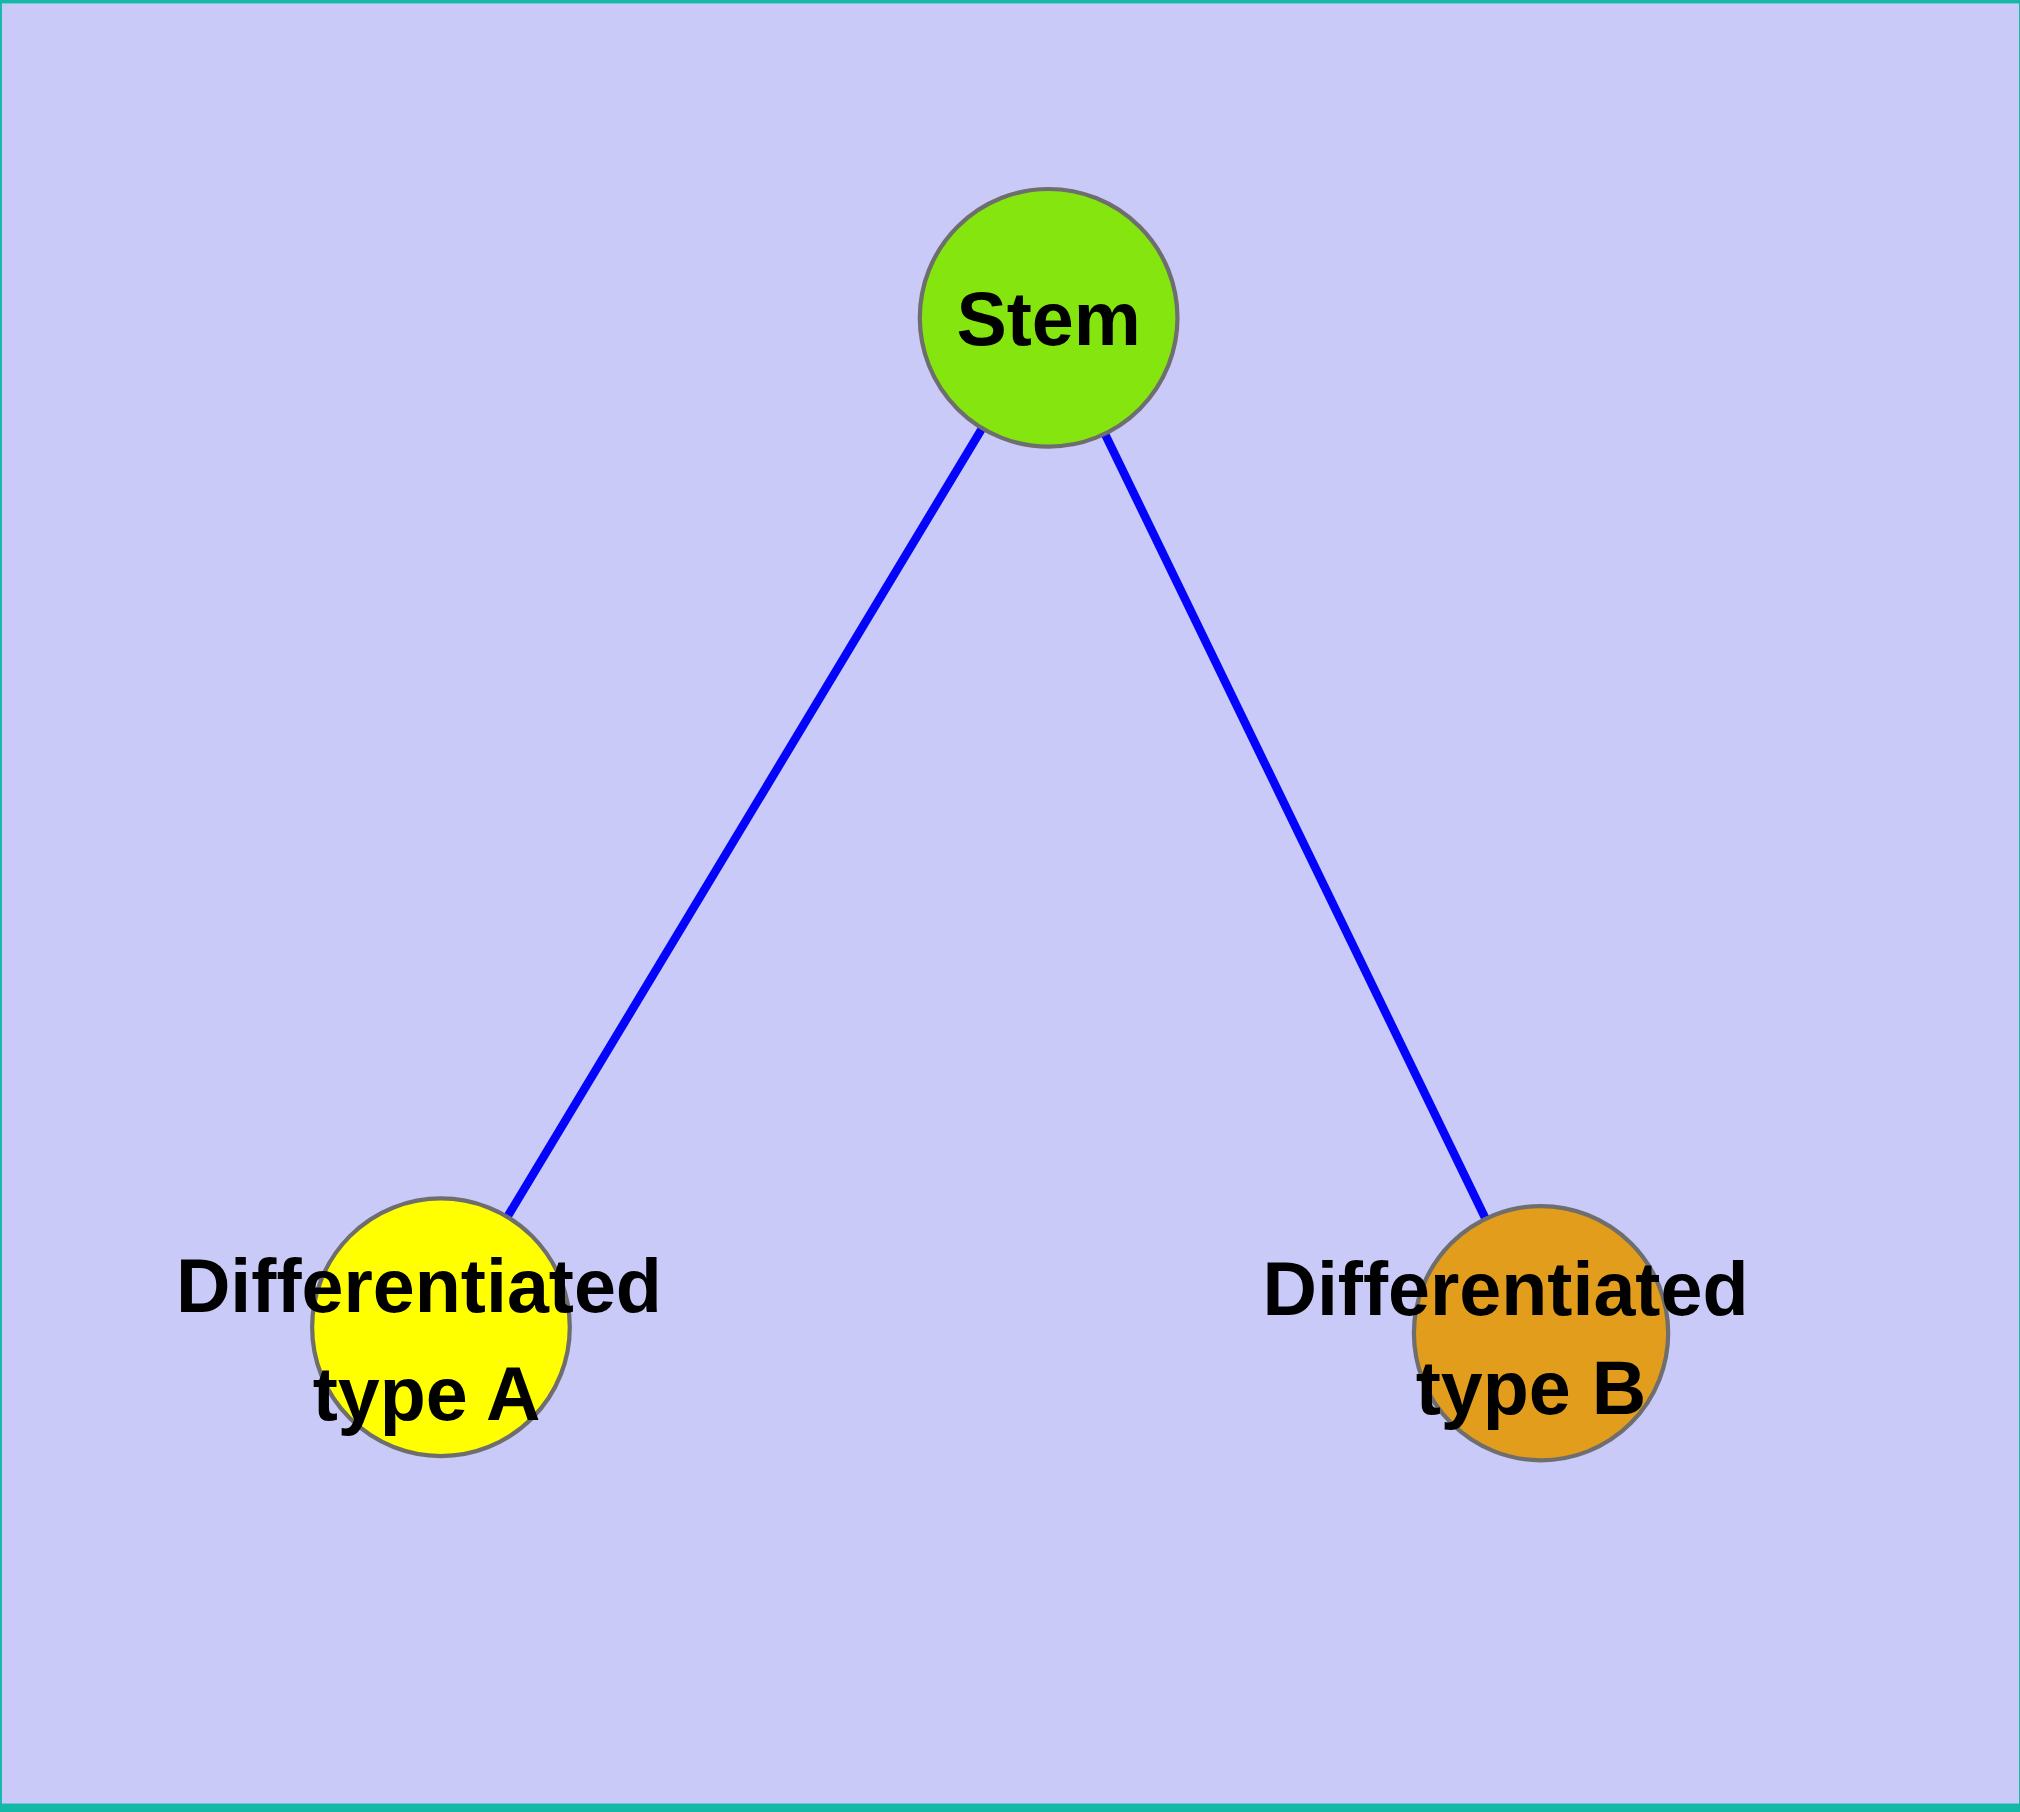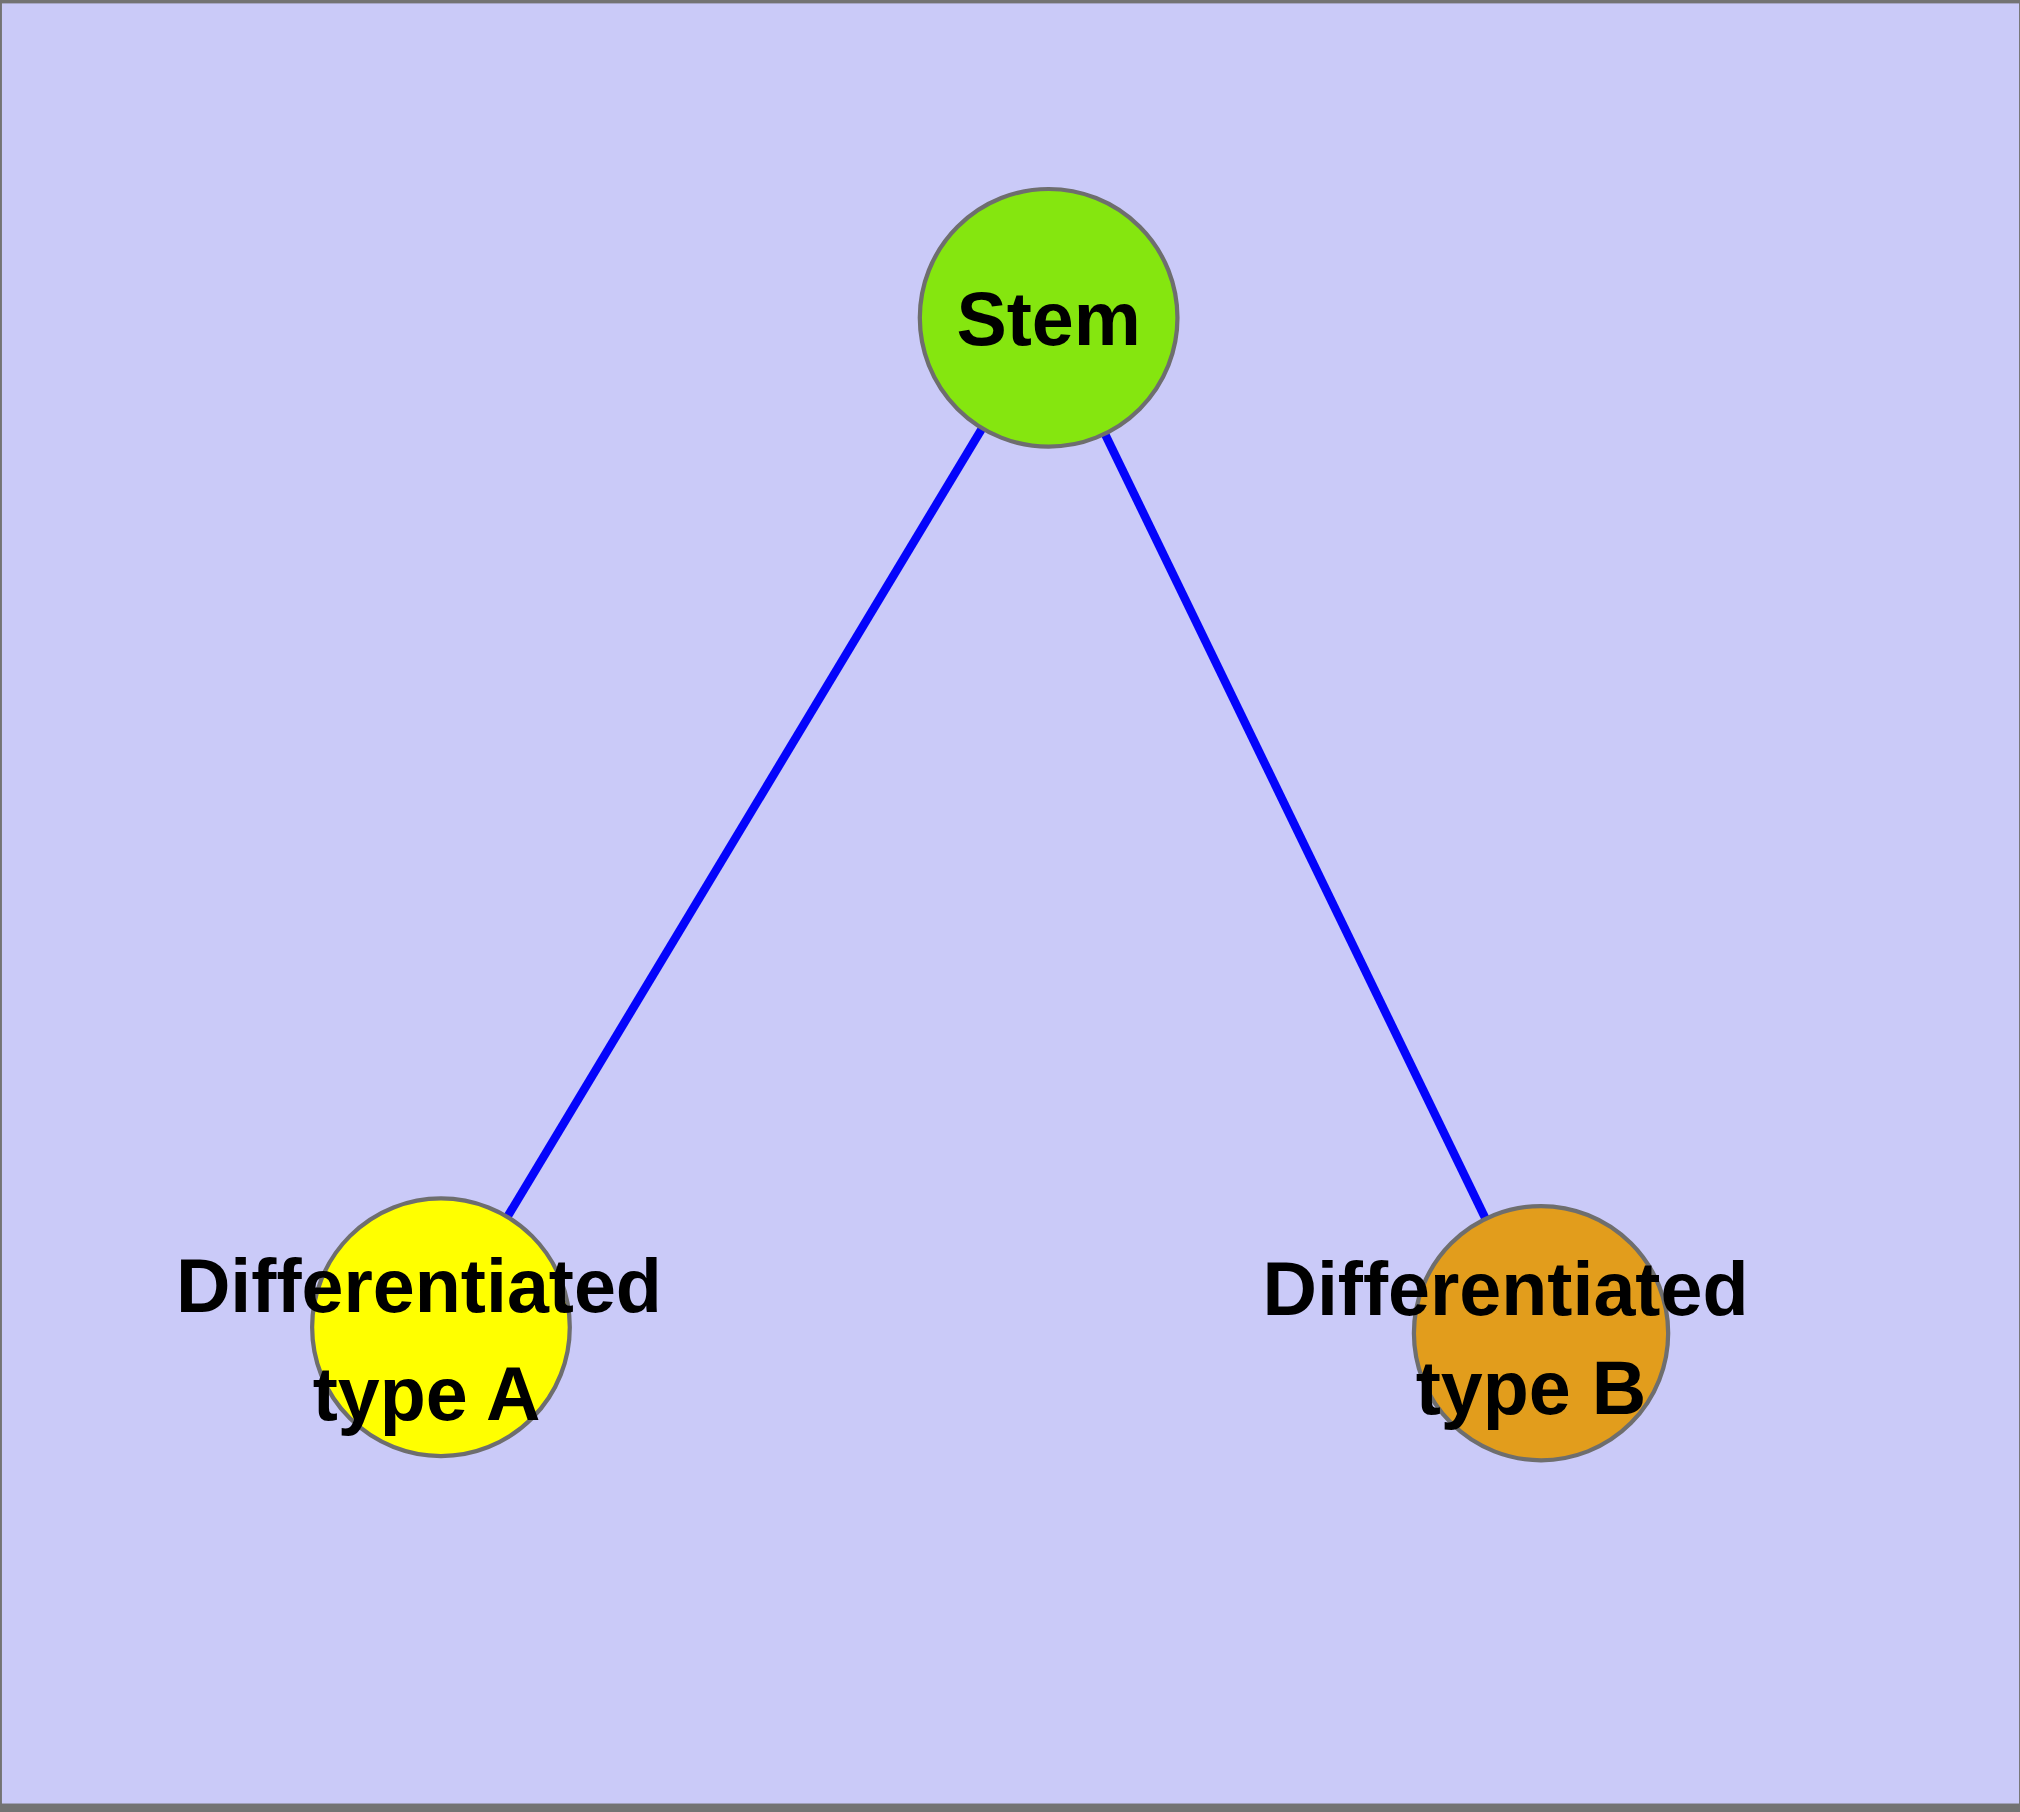--- a/index.html
+++ b/index.html
@@ -4,21 +4,21 @@
 <style>
   html, body {
     margin: 0;
     padding: 0;
     background: #ffffff;
   }
   .canvas-wrap {
     position: relative;
     width: 2021px;
     height: 1812px;
-    background: #737373;
+    background: #14b8a6;
   }
   svg.diagram {
     display: block;
     width: 2021px;
     height: 1812px;
   }
   .node-label {
     font-family: "Liberation Sans", sans-serif;
     font-weight: bold;
     font-size: 89px;

